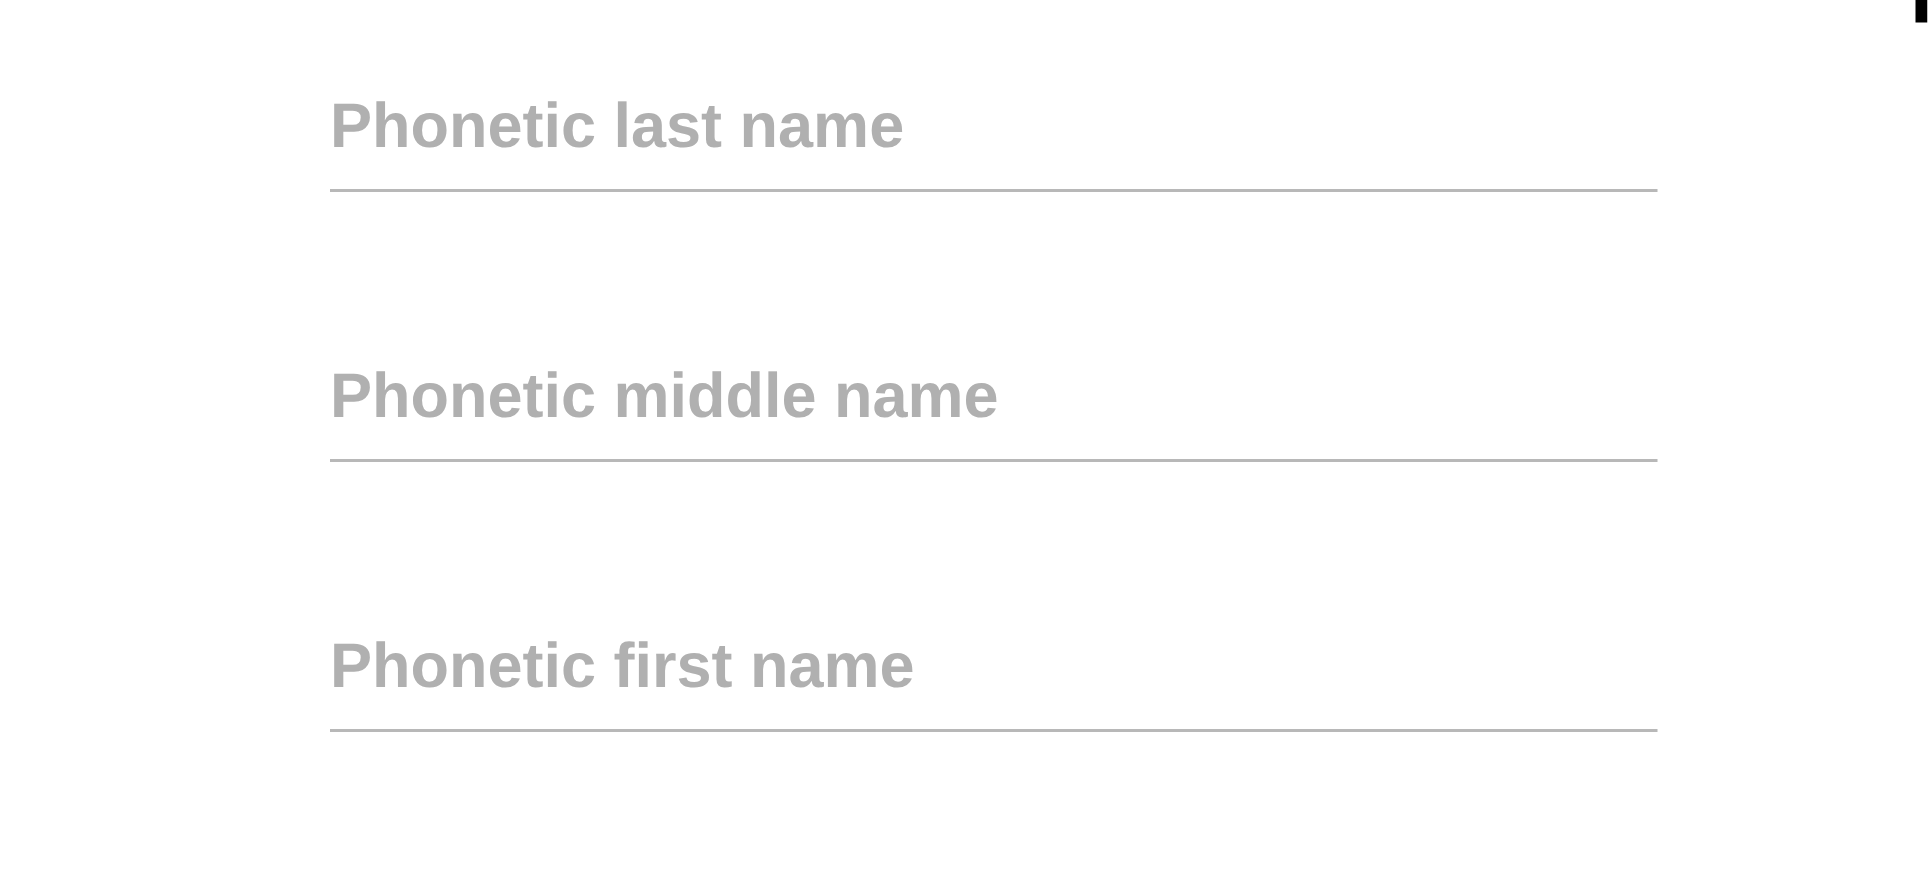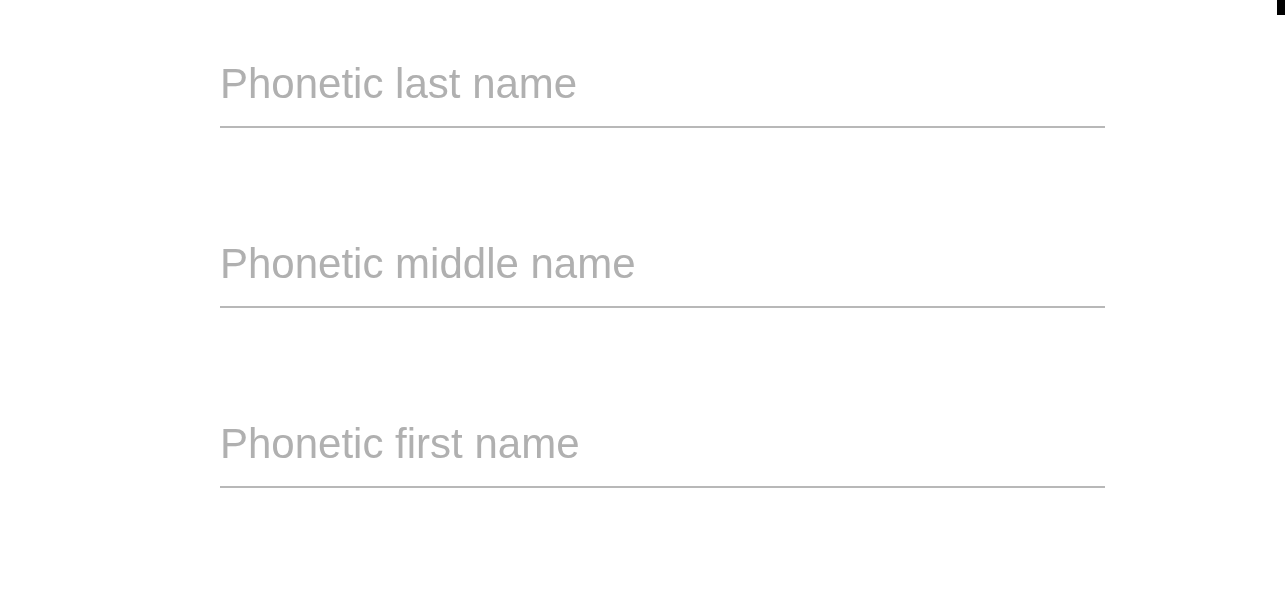--- a/index.html
+++ b/index.html
@@ -18,21 +18,21 @@
     .form-container {
       padding-top: 50px;
       padding-left: 220px;
       padding-right: 180px;
     }
     .input-field {
       width: 100%;
       border: none;
       border-bottom: 2px solid #b8b8b8;
       font-size: 42px;
-      font-weight: 400;
+      font-weight: 700;
       color: #333;
       background: transparent;
       padding: 10px 0 18px 0;
       margin-bottom: 102px;
       outline: none;
     }
     .input-field:last-child {
       margin-bottom: 112px;
     }
     .input-field::placeholder {

